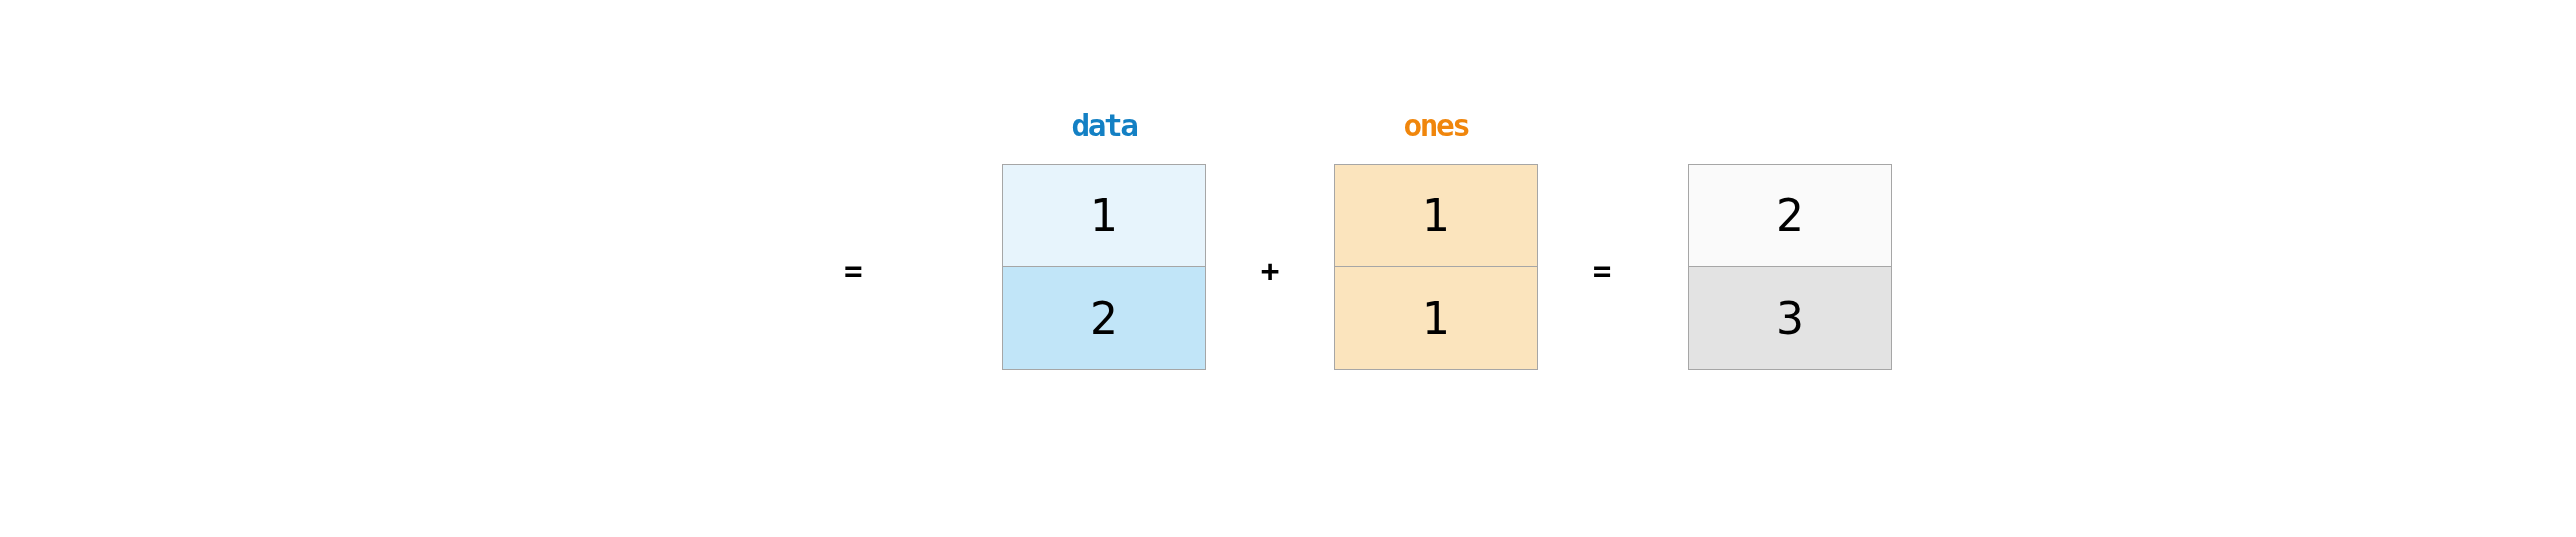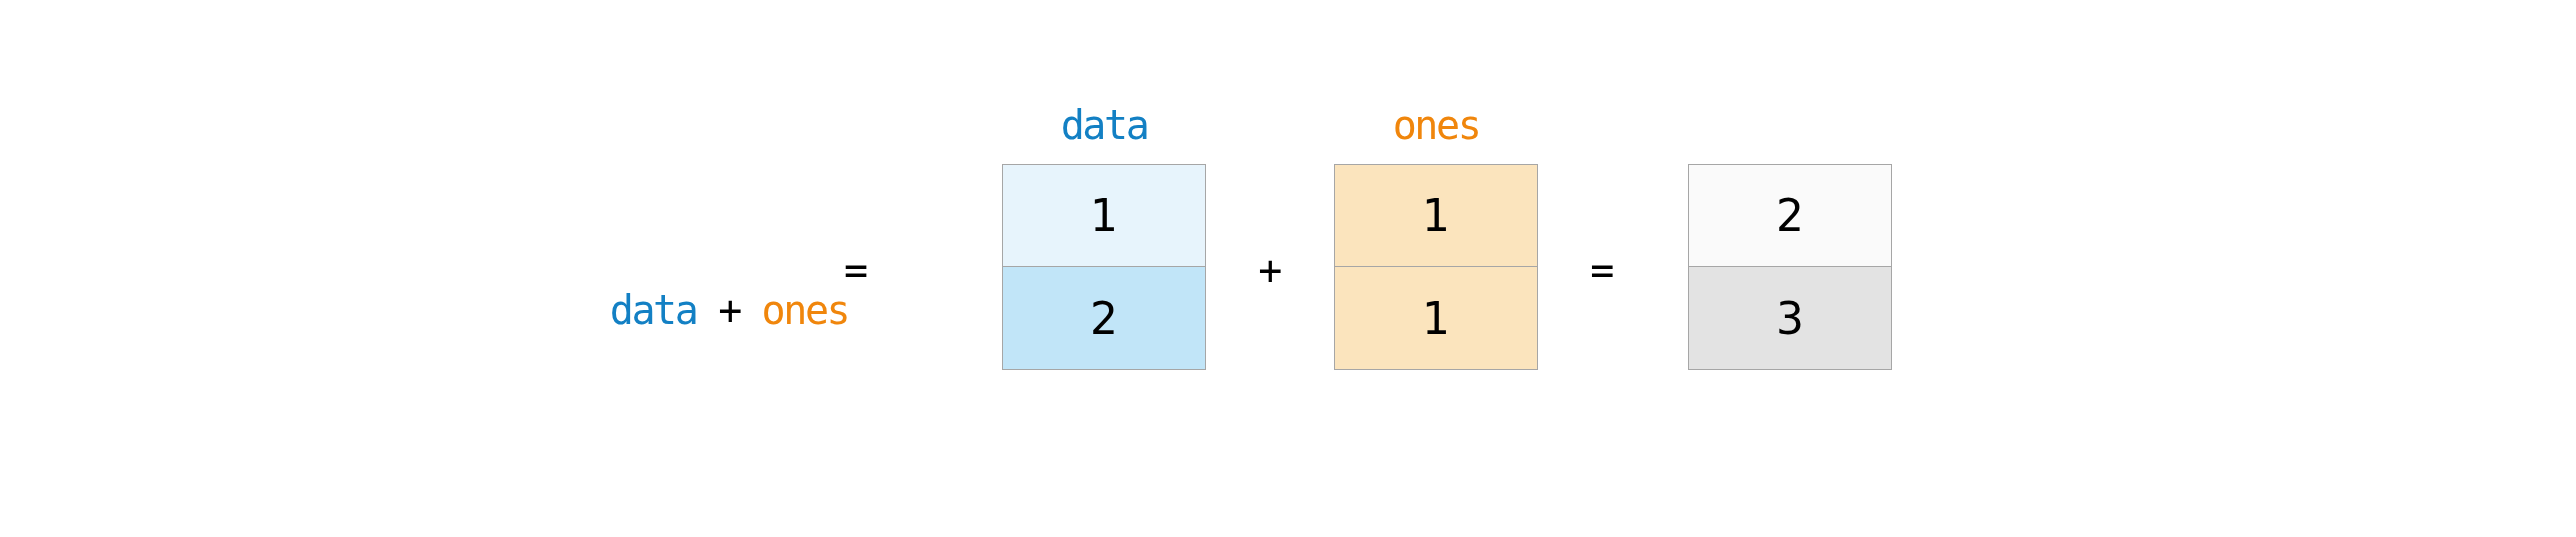--- a/index.html
+++ b/index.html
@@ -10,22 +10,22 @@
     overflow: hidden;
   }
   .canvas {
     position: relative;
     width: 2576px; height: 538px;
     background: #ffffff;
   }
   
   .mono {
     font-family: "DejaVu Sans Mono", monospace;
-    font-weight: 400;
-    font-size: 40px;
+    font-weight: 700;
+    font-size: 31px;
     line-height: 40px;
     letter-spacing: -2.4px;
     white-space: pre;
   }
   .expr {
     position: absolute;
     left: 523px; top: 250px;
     color: #000000;
   }
   .expr span { display: inline; }
@@ -73,23 +73,20 @@
     font-size: 44px;
     color: #000000;
   }
   .cell-top { border-bottom: 1.6px solid #a6a6a6; }
 </style>
 </head>
 <body>
 
 <div class="canvas">
 
-  <div class="expr mono">
-    <span style="color: rgb(19, 128, 196);">data</span><span> </span><span style="color: rgb(0, 0, 0);">+</span><span> </span><span style="color: rgb(240, 134, 12);">ones</span>
-  </div>
   <div class="expr-equals mono">=</div>
 
   <div class="array-label label-data mono" style="color: rgb(19, 128, 196);">data</div>
 
   <div class="array-label label-ones mono" style="color: rgb(240, 134, 12);">ones</div>
 
   <div class="array array-data">
     <div class="cell cell-top" style="background-color: rgb(231, 244, 252);">1</div>
     <div class="cell" style="background-color: rgb(193, 229, 248);">2</div>
   </div>

